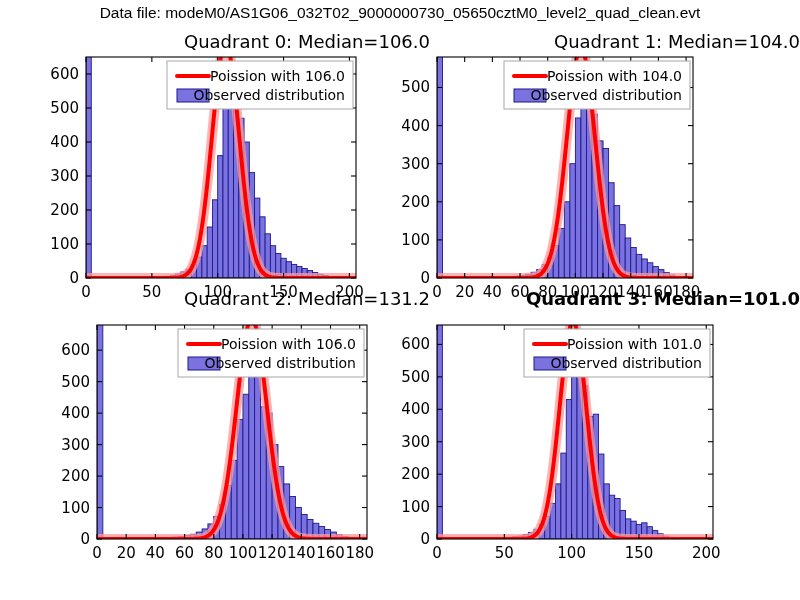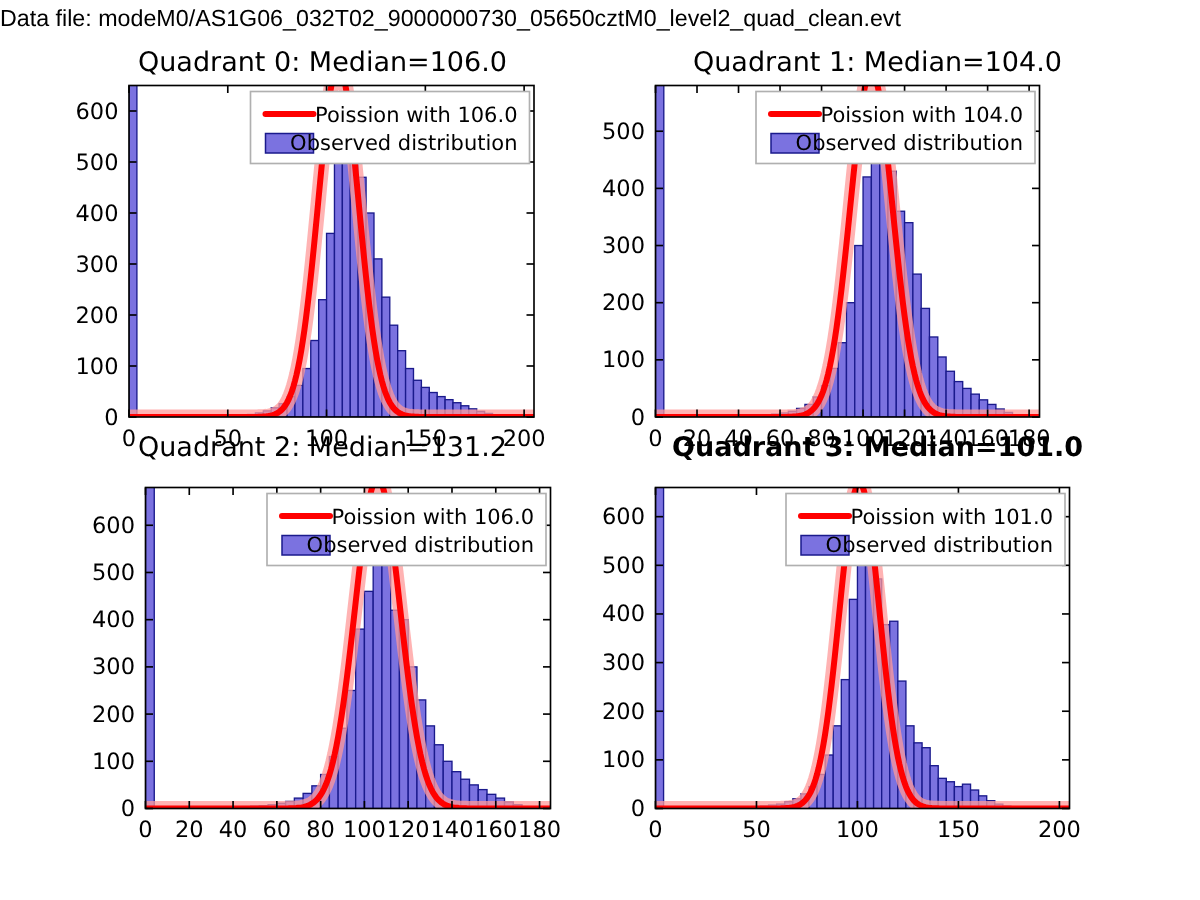--- a/index.html
+++ b/index.html
@@ -1,23 +1,23 @@
 <!DOCTYPE html>
 <html><head>
 <meta charset="utf-8">
 <style>
   html,body{margin:0;padding:0;background:#ffffff;}
   body{width:800px;height:600px;overflow:hidden;
        font-family:"DejaVu Sans","Liberation Sans",sans-serif;color:#000;}
   #figure{position:relative;width:800px;height:600px;background:#fff;}
-  #suptitle{position:absolute;left:0;top:4px;width:800px;text-align:left;
+  #suptitle{position:absolute;left:0;top:4px;width:800px;text-align:center;
             font-family:"Liberation Sans","DejaVu Sans",sans-serif;
             font-size:15.5px;color:#000;white-space:nowrap;}
   .panel{position:absolute;}
-  .panel-title{position:absolute;left:0;width:100%;text-align:center;
+  .panel-title{position:absolute;left:0;width:100%;text-align:right;
                font-size:18px;color:#000;white-space:nowrap;}
   svg{display:block;overflow:visible;}
   .tick-label{font-size:15px;fill:#000;font-family:"DejaVu Sans","Liberation Sans",sans-serif;}
   .legend-label{font-size:14px;fill:#000;font-family:"DejaVu Sans","Liberation Sans",sans-serif;}
   .tickmark{stroke:#000;stroke-width:1.1;}
   .legend-box{fill:#ffffff;stroke:#b0b0b0;stroke-width:1.1;}
 </style>
 </head>
 <body>
 

